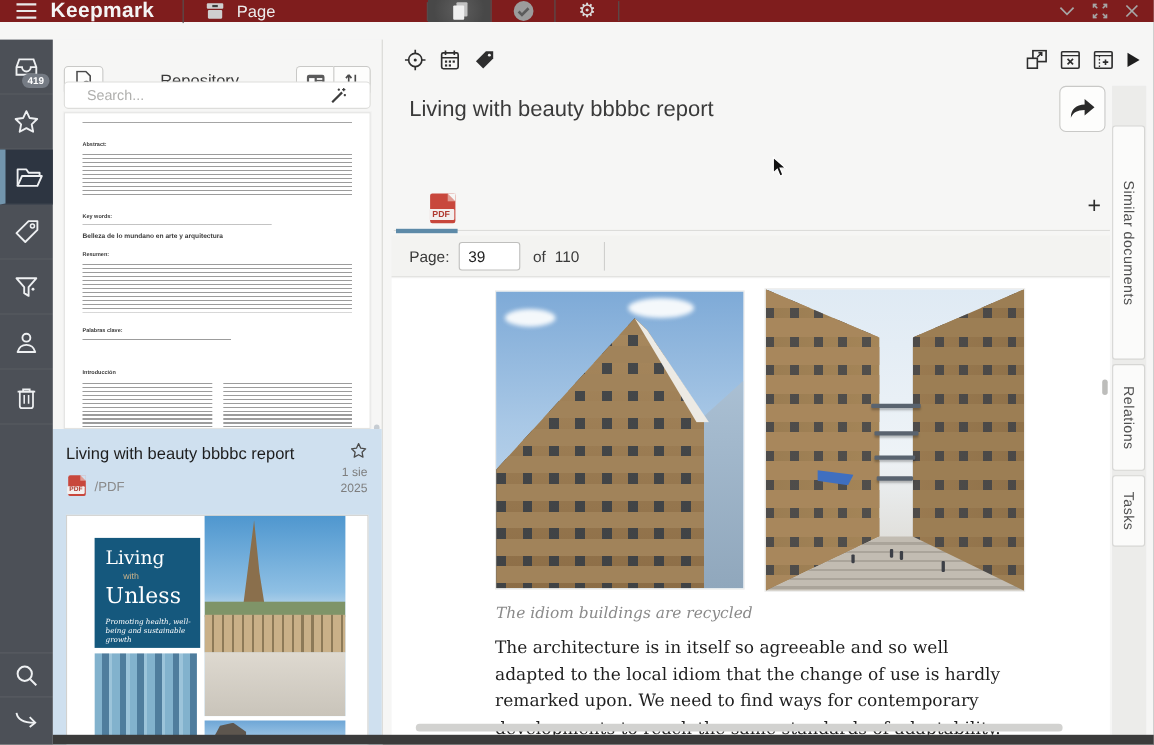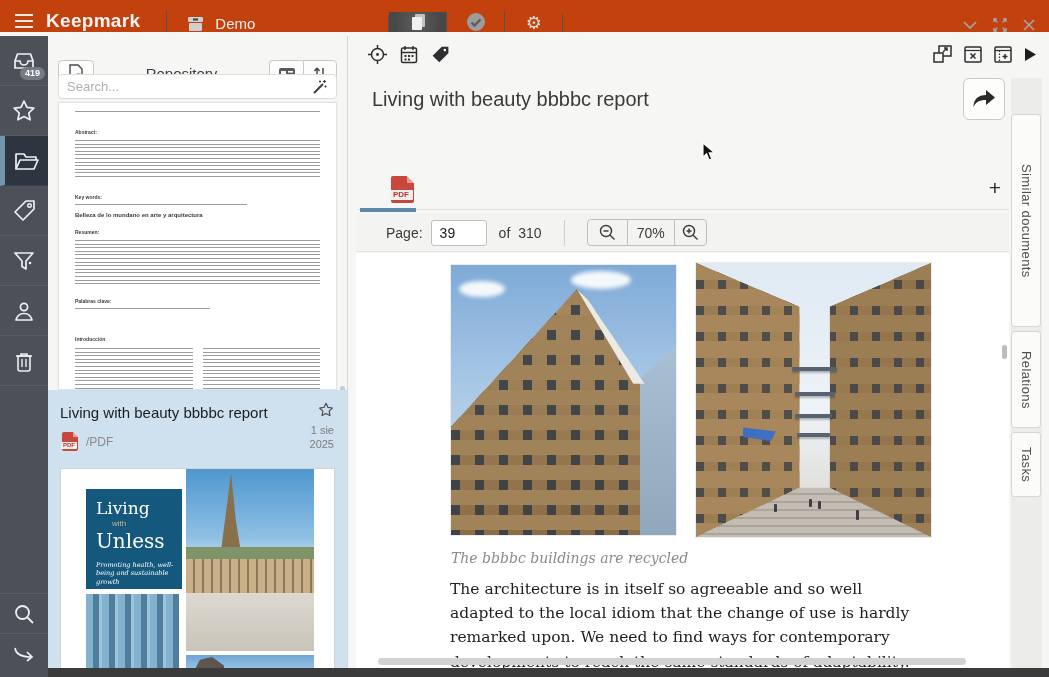--- a/index.html
+++ b/index.html
@@ -2,21 +2,21 @@
 <html><head>
 <meta charset="utf-8">
 <style>
   * { margin:0; padding:0; box-sizing:border-box; }
   html,body { background:#2a2a2a; }
   body { font-family:"Liberation Sans",sans-serif; }
   .window { position:relative; width:1049px; height:677px; background:#f6f6f5; overflow:hidden; }
   svg { display:block; }
 
   
-  .topbar { position:absolute; left:0; top:0; right:0; height:32px; background:#c2410c; display:flex; align-items:flex-end; color:#ededed; z-index:30; }
+  .topbar { position:absolute; left:0; top:0; right:0; height:20px; background:#7f1d1d; display:flex; align-items:center; color:#ededed; z-index:30; }
   .tb-left { display:flex; align-items:center; gap:12px; padding:0 26px 0 14px; border-right:1px solid #535353; }
   .logo { font-weight:bold; font-size:19px; letter-spacing:.3px; color:#f4f4f4; }
   .tb-tab { width:222px; display:flex; align-items:center; gap:11px; padding-left:20px; border-right:1px solid #535353; font-size:15px; cursor:default; }
   .tb-iconbtn { width:58px; display:flex; align-items:center; justify-content:center; border-right:1px solid #535353; }
   .tb-iconbtn.active { background:radial-gradient(circle at 50% 45%, #5e5e5e 0%, #484848 75%); }
   .tb-right { margin-left:auto; display:flex; align-items:center; gap:16px; padding-right:14px; color:#a6a6a6; }
   .gear-glyph { font-family:"DejaVu Sans",sans-serif; font-size:18px; color:#dcdcdc; line-height:1; }
 
   
   .sidebar { position:absolute; left:0; top:36px; width:48px; bottom:0; background:#4c5057; z-index:20; }
@@ -29,21 +29,21 @@
   
   .repo { position:absolute; left:48px; top:36px; width:300px; bottom:0; background:#f6f6f5; border-right:1px solid #d6d6d4; z-index:10; }
   .repo-header { position:absolute; top:24px; left:10px; right:10px; height:27px; display:flex; align-items:center; }
   .btn { background:#fdfdfc; border:1px solid #c9c9c7; border-radius:4px; color:#4a4a4a; display:flex; align-items:center; justify-content:center; }
   .repo-add { width:36px; height:27px; }
   .repo-title { flex:1; text-align:center; font-size:15px; color:#3a3a3a; }
   .repo-hbtns { display:flex; }
   .repo-hbtns .btn { width:34px; height:27px; }
   .repo-hbtns .btn:first-child { border-radius:4px 0 0 4px; border-right:none; }
   .repo-hbtns .btn:last-child { border-radius:0 4px 4px 0; }
-  .repo-search { position:absolute; top:38px; left:10px; right:10px; height:25px; background:#fff; border:1px solid #dddddb; border-radius:4px; display:flex; align-items:center; padding:0 8px; }
+  .repo-search { position:absolute; top:38px; left:10px; right:10px; height:25px; background:#fff; border:1px solid #dddddb; border-radius:4px; display:flex; align-items:center; padding:0 20px; }
   .repo-search input { border:none; outline:none; flex:1; font-size:13px; color:#333; background:transparent; font-family:"Liberation Sans",sans-serif; }
   .repo-search input::placeholder { color:#b0b0ae; }
   .repo-scroll { position:absolute; right:2px; top:350px; width:5px; height:270px; background:#c6ccd2; border-radius:3px; }
 
   
   .card1 { position:absolute; top:66px; left:10px; right:10px; height:288px; background:#fff; border:1px solid #e3e3e1; overflow:hidden; box-shadow:0 0 0 1px rgba(0,0,0,.02); }
   .page1 { position:absolute; left:16px; right:16px; top:8px; color:#3b3b3b; }
   .mini-h { font-size:5px; font-weight:bold; }
   .mini-h2 { font-size:6px; font-weight:bold; margin:5px 0 2px; }
   .tlines { background:repeating-linear-gradient(#9c9c9c 0 1px, transparent 1px 3.6px); }
@@ -83,21 +83,21 @@
   .mtoolbar { position:absolute; left:0; top:0; right:0; height:36px; display:flex; align-items:center; color:#2e2e2e; }
   .mt-left { display:flex; gap:13px; padding-left:20px; }
   .mt-right { margin-left:auto; display:flex; gap:12px; align-items:center; padding-right:12px; }
   .doc-title { position:absolute; left:24px; top:52px; font-size:20px; color:#3a3a3a; }
   .share-btn { position:absolute; right:44px; top:42px; width:42px; height:42px; border-radius:6px; }
   .tabrow { position:absolute; left:10px; right:40px; top:134px; height:40px; border-bottom:1px solid #dcdcda; }
   .tab-pdf { position:absolute; left:16px; top:6px; width:56px; height:34px; display:flex; justify-content:center; }
   .tab-underline { position:absolute; left:2px; bottom:-3px; width:56px; height:4px; background:#5d8aa8; }
   .tab-add { position:absolute; right:8px; top:6px; font-size:21px; color:#2e2e2e; line-height:24px; }
   .pager { position:absolute; left:8px; right:40px; top:178px; height:38px; background:#f3f3f1; border-bottom:1px solid #e1e1df; display:flex; align-items:center; font-size:14px; color:#3a3a3a; }
-  .pager label { margin-left:30px; }
+  .pager label { margin-left:16px; }
   .pg-input { width:56px; height:26px; border:1px solid #bfbfbd; border-radius:3px; background:#fff; margin-left:8px; padding:0 8px; font-size:14px; color:#222; font-family:"Liberation Sans",sans-serif; }
   .pg-of { margin-left:12px; } .pg-total { margin-left:8px; }
   .pg-div { width:1px; height:26px; background:#cfcfcd; margin-left:22px; }
   .zoomgroup { display:flex; margin-left:22px; border:1px solid #bfbfbd; border-radius:4px; height:27px; overflow:hidden; }
   .zoomgroup > div { display:flex; align-items:center; justify-content:center; }
   .zg-out { width:40px; border-right:1px solid #bfbfbd; }
   .zg-val { width:46px; font-size:14px; }
   .zg-in { width:32px; border-left:1px solid #bfbfbd; }
   .docarea { position:absolute; left:8px; right:40px; top:217px; bottom:9px; background:#fff; overflow:hidden; }
   .photo { position:absolute; border:1px solid #ececea; overflow:hidden; }
@@ -158,21 +158,21 @@
       <span class="logo">Keepmark</span>
     </div>
     <div class="tb-tab">
       <span>
         <svg width="17" height="16" viewBox="0 0 17 16">
             <rect x="1" y="1" width="15" height="5" rx="1" fill="#cfcfcf"></rect>
             <rect x="2" y="7" width="13" height="8" rx="1" fill="#cfcfcf"></rect>
             <rect x="6" y="2.5" width="5" height="2" fill="#3d3d3d"></rect>
           </svg>
       </span>
-      <span>Demo</span>
+      <span>Page</span>
     </div>
     <div class="tb-iconbtn active">
       <span>
         <svg width="18" height="20" viewBox="0 0 18 20">
             <rect x="6" y="2" width="10" height="13" rx="1" fill="#c2c2c2"></rect>
             <rect x="3" y="5" width="10" height="13" rx="1" fill="#efefef"></rect>
           </svg>
       </span>
     </div>
     <div class="tb-iconbtn">
@@ -476,40 +476,22 @@
           </span>
       </div>
       <div class="tab-underline"></div>
       <div class="tab-add">+</div>
     </div>
 
     <div class="pager">
       <label>Page:</label>
       <input class="pg-input" value="39" style="">
       <span class="pg-of">of</span>
-      <span class="pg-total">310</span>
+      <span class="pg-total">110</span>
       <div class="pg-div"></div>
-      <div class="zoomgroup">
-        <div class="zg-out">
-          <svg width="17" height="17" viewBox="0 0 17 17">
-              <circle cx="7" cy="7" r="5.5" fill="none" stroke="#3a3a3a" stroke-width="1.4"></circle>
-              <line x1="11.2" y1="11.2" x2="15.5" y2="15.5" stroke="#3a3a3a" stroke-width="1.4"></line>
-              <line x1="4.5" y1="7" x2="9.5" y2="7" stroke="#3a3a3a" stroke-width="1.4"></line>
-            </svg>
-        </div>
-        <div class="zg-val">70%</div>
-        <div class="zg-in">
-          <svg width="17" height="17" viewBox="0 0 17 17">
-              <circle cx="7" cy="7" r="5.5" fill="none" stroke="#3a3a3a" stroke-width="1.4"></circle>
-              <line x1="11.2" y1="11.2" x2="15.5" y2="15.5" stroke="#3a3a3a" stroke-width="1.4"></line>
-              <line x1="4.5" y1="7" x2="9.5" y2="7" stroke="#3a3a3a" stroke-width="1.4"></line>
-              <line x1="7" y1="4.5" x2="7" y2="9.5" stroke="#3a3a3a" stroke-width="1.4"></line>
-            </svg>
-        </div>
-      </div>
     </div>
 
     <div class="docarea">
       <div class="photo photoL">
         <div class="cloud" style="left:8px; top:16px; width:46px; height:16px;"></div>
         <div class="cloud" style="left:120px; top:6px; width:60px; height:18px;"></div>
         <div class="bldgL-side"></div>
         <div class="bldgL"></div>
         <div class="bldgL-edge"></div>
       </div>
@@ -520,21 +502,21 @@
         <div class="bridge" style="left:41%; top:38%; width:19%;"></div>
         <div class="bridge" style="left:42%; top:47%; width:17%;"></div>
         <div class="bridge" style="left:42%; top:55%; width:16%;"></div>
         <div class="bridge" style="left:43%; top:62%; width:14%;"></div>
         <div class="awning"></div>
         <div class="walker" style="left:48%; top:86%;"></div>
         <div class="walker" style="left:52%; top:87%;"></div>
         <div class="walker" style="left:68%; top:90%; height:10px;"></div>
         <div class="walker" style="left:33%; top:88%;"></div>
       </div>
-      <div class="caption">The bbbbc buildings are recycled</div>
+      <div class="caption">The idiom buildings are recycled</div>
       <div class="bodytext">The architecture is in itself so agreeable and so well adapted to the local idiom that the change of use is hardly remarked upon. We need to find ways for contemporary developments to reach the same standards of adaptability. Unless they do so, their construction, and subsequent demolition, will be unacceptable environmental costs. Adaptability is an inseparable part of stewardship.</div>
       <div class="hscroll"></div>
       <div class="vscroll"></div>
     </div>
 
     <div class="rstrip">
       <div class="rtab rtab1">Similar documents</div>
       <div class="rtab rtab2">Relations</div>
       <div class="rtab rtab3">Tasks</div>
     </div>

